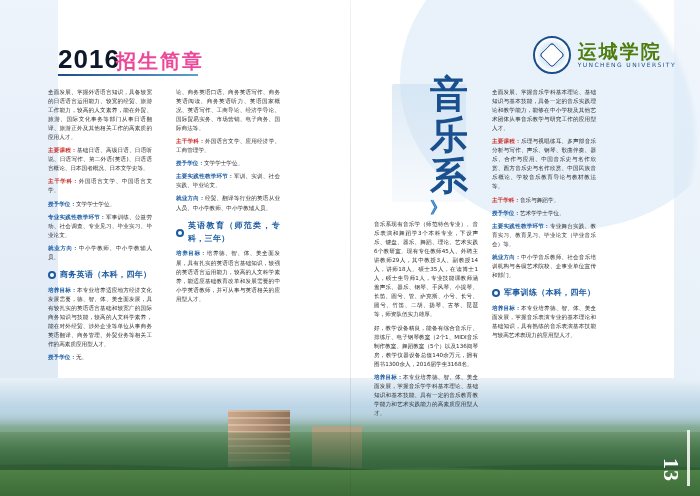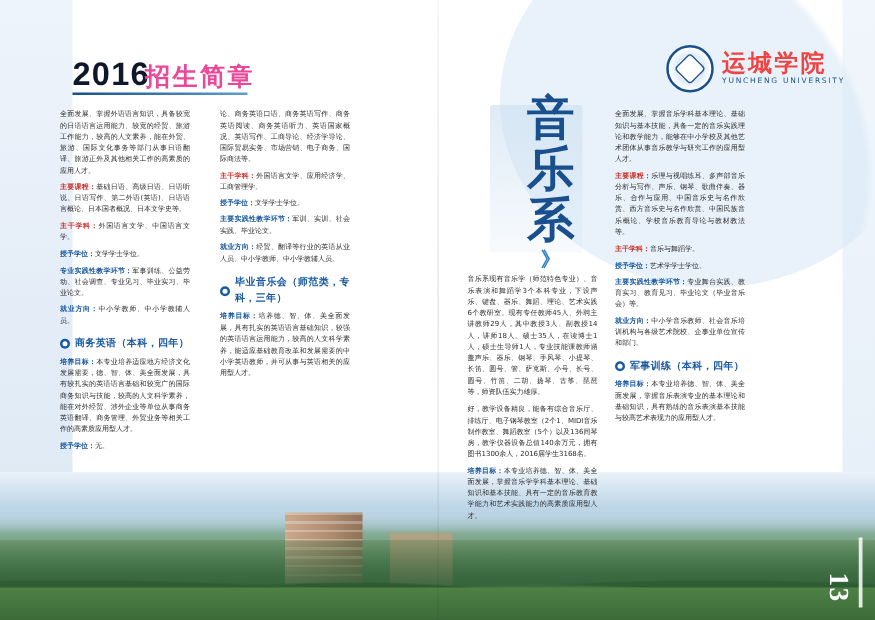--- a/index.html
+++ b/index.html
@@ -91,30 +91,30 @@
     width:34px; height:34px; border-radius:50%;
     border:2px solid #1a4f8e;
     background:radial-gradient(circle at 50% 50%, #ffffff 0 40%, #dbe9f6 42%, #ffffff 70%);
     position:relative;
   }
   .logo-mark::after{
     content:""; position:absolute; left:50%; top:50%; width:16px; height:16px;
     transform:translate(-50%,-50%) rotate(45deg);
     border:1.5px solid #1a4f8e; border-radius:3px;
   }
-  .logo-text-cn { font-size:19px; font-weight:bold; color:#ef4444; letter-spacing:2px; line-height:1.05; }
+  .logo-text-cn { font-size:19px; font-weight:bold; color:#4d7c0f; letter-spacing:2px; line-height:1.05; }
   .logo-text-en { font-size:6px; color:#1a4f8e; letter-spacing:1.4px; }
 
   
   .vtitle {
-    position:absolute; left:412px; top:74px;
+    position:absolute; left:430px; top:74px;
     width:58px;
     font-size:38px; font-weight:bold; color:#1a4f8e;
     line-height:1.08; letter-spacing:1px;
-    text-align:center;
+    text-align:left;
   }
   .vtitle .arrows {
     display:block; font-size:16px; color:#2f7fc1; margin-top:2px;
   }
   .ghost-block {
     position:absolute; left:392px; top:84px; width:74px; height:118px;
     background:linear-gradient(180deg, rgba(205,224,241,0.65), rgba(205,224,241,0.15));
     border-radius:2px;
   }
 
@@ -212,21 +212,21 @@
 
   <div class="col" id="lp-c2" style="left:176px; top:88px; width:104px;">
     <p>论、商务英语口语、商务英语写作、商务英语阅读、商务英语听力、英语国家概况、英语写作、工商导论、经济学导论、国际贸易实务、市场营销、电子商务、国际商法等。</p>
     <p><span class="lbl-red">主干学科：</span><span>外国语言文学、应用经济学、工商管理学。</span></p>
     <p><span class="lbl-blue">授予学位：</span><span>文学学士学位。</span></p>
     <p><span class="lbl-blue">主要实践性教学环节：</span><span>军训、实训、社会实践、毕业论文。</span></p>
     <p><span class="lbl-blue">就业方向：</span><span>经贸、翻译等行业的英语从业人员、中小学教师、中小学教辅人员。</span></p>
 
     <div class="major-head">
       <span class="bullet"></span>
-      <span class="major-name">毕业音乐会（师范类，专科，三年）</span>
+      <span class="major-name">英语教育（师范类，专科，三年）</span>
     </div>
     <p><span class="lbl-blue">培养目标：</span><span>培养德、智、体、美全面发展，具有扎实的英语语言基础知识，较强的英语语言运用能力，较高的人文科学素养，能适应基础教育改革和发展需要的中小学英语教师，并可从事与英语相关的应用型人才。</span></p>
   </div>
 
   <div class="col" id="rp-c1" style="left:374px; top:220px; width:104px;">
     <p>音乐系现有音乐学（师范特色专业）、音乐表演和舞蹈学3个本科专业，下设声乐、键盘、器乐、舞蹈、理论、艺术实践6个教研室。现有专任教师45人、外聘主讲教师29人，其中教授3人、副教授14人，讲师18人。硕士35人，在读博士1人，硕士生导师1人，专业技能课教师涵盖声乐、器乐、钢琴、手风琴、小提琴、长笛、圆号、管、萨克斯、小号、长号、圆号、竹笛、二胡、扬琴、古筝、琵琶等，师资队伍实力雄厚。</p>
     <p>好，教学设备精良，能备有综合音乐厅、排练厅、电子钢琴教室（2个1、MIDI音乐制作教室、舞蹈教室（5个）以及136间琴房，教学仪器设备总值140余万元，拥有图书1300余人，2016届学生3168名。</p>
 
     <p><span class="lbl-blue">培养目标：</span><span>本专业培养德、智、体、美全面发展，掌握音乐学学科基本理论、基础知识和基本技能、具有一定的音乐教育教学能力和艺术实践能力的高素质应用型人才。</span></p>
   </div>

